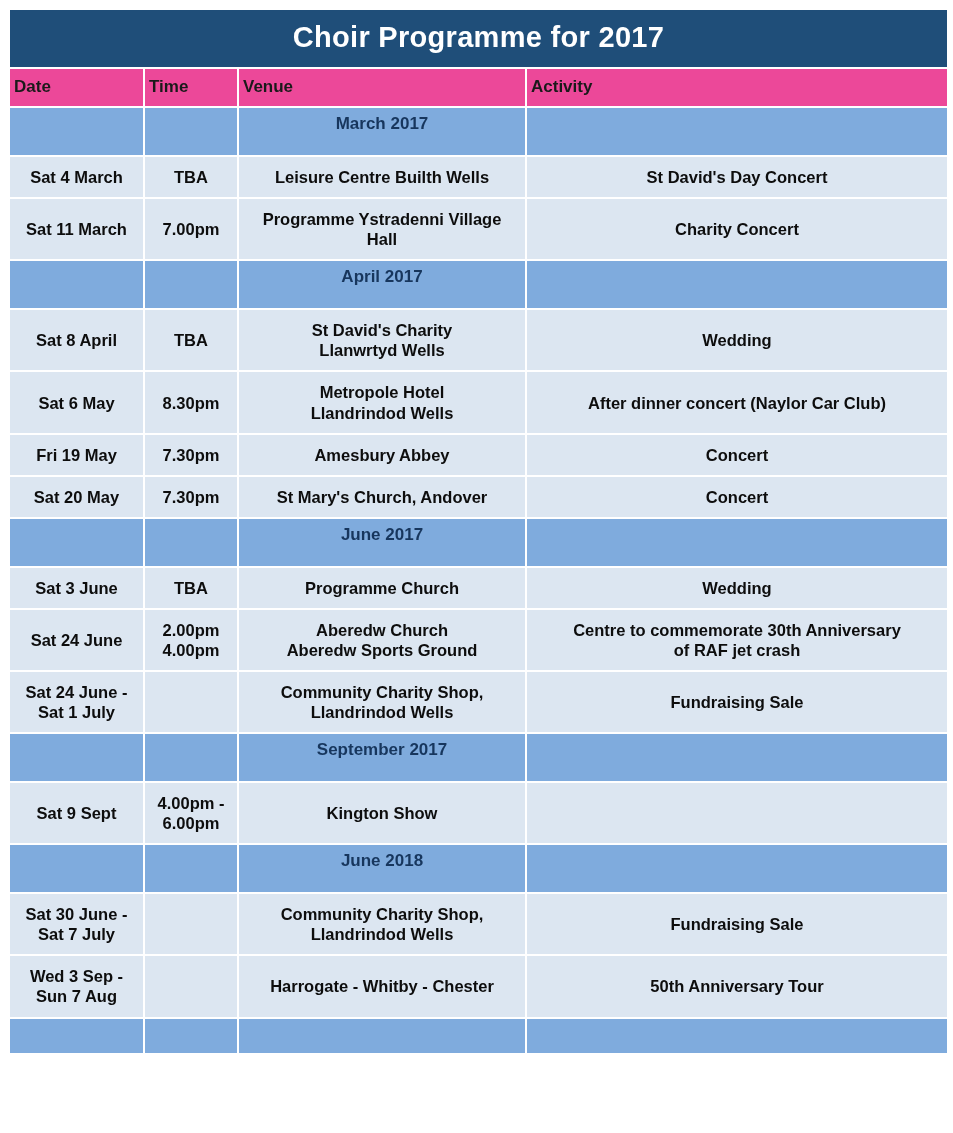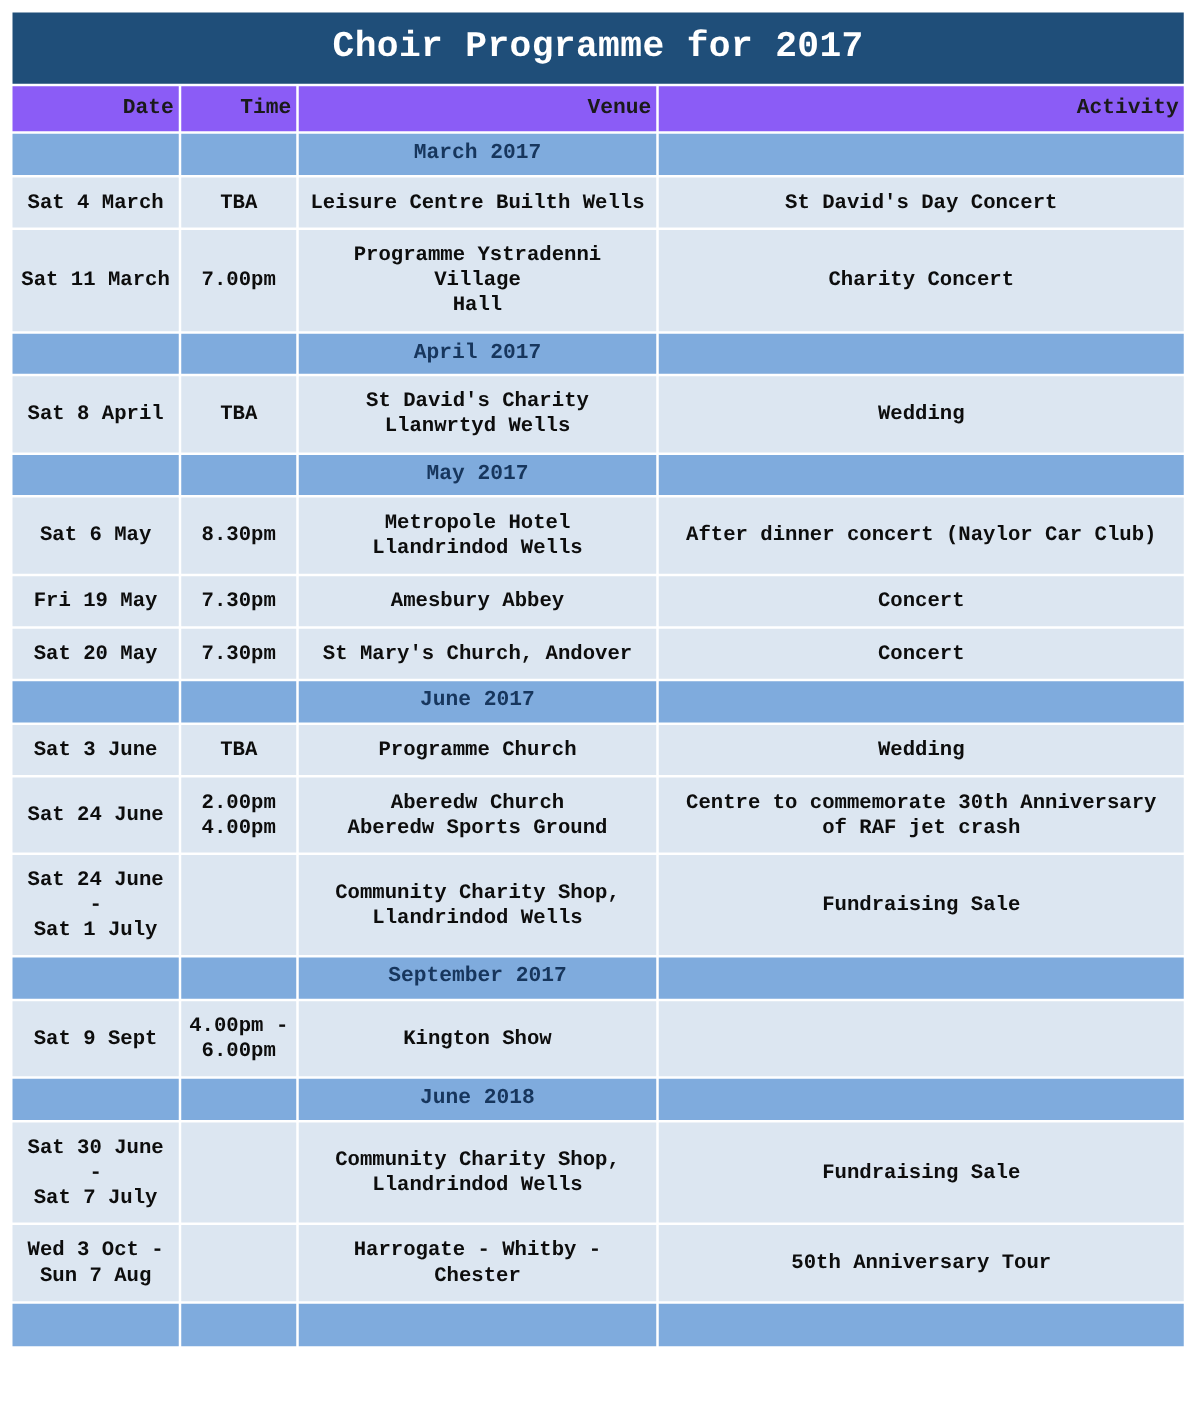--- a/index.html
+++ b/index.html
@@ -19,56 +19,55 @@
     height: 1133px;
     box-sizing: border-box;
     padding: 8px 8px 0 8px;
     background: #ffffff;
   }
   table.programme {
     border-collapse: separate;
     border-spacing: 2px;
     width: 937px;
     table-layout: fixed;
-    font-family: Liberation Mono, monospace;
   }
   .title-cell {
     background: #1f4e79;
     color: #ffffff;
     font-size: 29px;
     font-weight: bold;
     text-align: center;
     padding: 10px 4px 12px 4px;
     letter-spacing: 0.3px;
   }
   th.col-head {
-    background: #8b5cf6;
+    background: #ec4899;
     color: #1a1a1a;
     font-size: 17px;
     font-weight: bold;
-    text-align: right;
+    text-align: left;
     padding: 8px 4px 9px 4px;
     border: none;
   }
   td {
     font-size: 16.5px;
     font-weight: bold;
     text-align: center;
     vertical-align: middle;
     padding: 10px 6px;
     background: #dce6f1;
     color: #0d0d0d;
     line-height: 1.22;
   }
   tr.month td {
     background: #7fabdd;
     color: #17365d;
     font-size: 17px;
     font-weight: bold;
-    padding: 6px 4px 6px 4px;
+    padding: 6px 4px 20px 4px;
   }
   tr.month td.blank {
     background: #7fabdd;
   }
   tr.spacer td {
     background: #7fabdd;
     padding: 7px 4px;
     height: 14px;
   }
   .col-date { width: 133px; }
@@ -137,26 +136,20 @@
           <td>Sat 8 April</td>
           <td>TBA</td>
           <td>
             <span class="nl">St David's Charity</span>
             <span class="nl">Llanwrtyd Wells</span>
           </td>
           <td>
             <span class="nl">Wedding</span>
           </td>
         </tr>
-        <tr class="month">
-          <td class="blank">&nbsp;</td>
-          <td class="blank">&nbsp;</td>
-          <td>May 2017</td>
-          <td class="blank">&nbsp;</td>
-        </tr>
         <tr class="event">
           <td>Sat 6 May</td>
           <td>8.30pm</td>
           <td>
             <span class="nl">Metropole Hotel</span>
             <span class="nl">Llandrindod Wells</span>
           </td>
           <td>
             <span class="nl">After dinner concert (Naylor Car Club)</span>
           </td>
@@ -258,21 +251,21 @@
           <td>
             <span class="nl">Community Charity Shop,</span>
             <span class="nl">Llandrindod Wells</span>
           </td>
           <td>
             <span class="nl">Fundraising Sale</span>
           </td>
         </tr>
         <tr class="event">
           <td>
-            <span class="nl">Wed 3 Oct -</span>
+            <span class="nl">Wed 3 Sep -</span>
             <span class="nl">Sun 7 Aug</span>
           </td>
           <td>&nbsp;</td>
           <td>
             <span class="nl">Harrogate - Whitby - Chester</span>
           </td>
           <td>
             <span class="nl">50th Anniversary Tour</span>
           </td>
         </tr>

